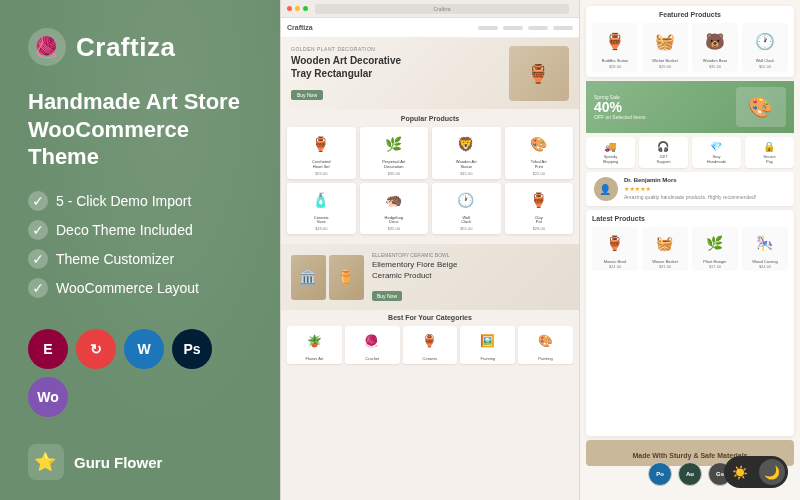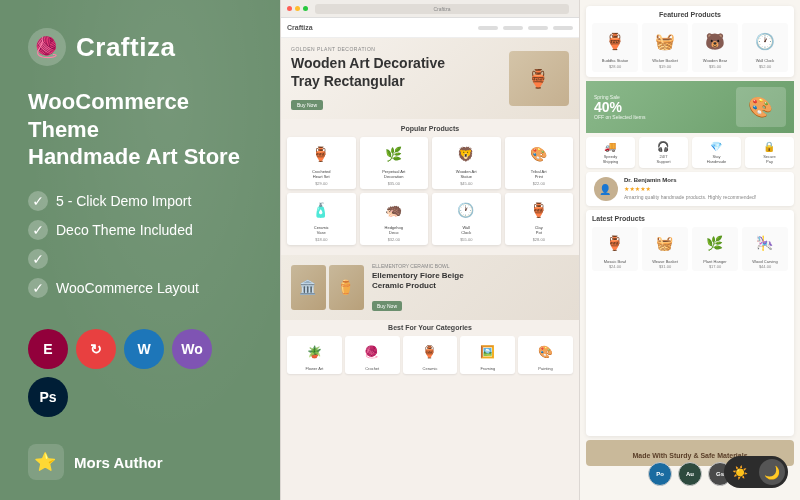--- a/index.html
+++ b/index.html
@@ -241,21 +241,21 @@
 
     .hero-subtitle-sm {
       font-size: 5px;
       color: #888;
       text-transform: uppercase;
       letter-spacing: 0.5px;
       margin-bottom: 2px;
     }
 
     .hero-title-sm {
-      font-size: 14px;
+      font-size: 10px;
       font-weight: 700;
       color: #333;
       line-height: 1.3;
       margin-bottom: 3px;
     }
 
     .hero-btn-sm {
       background: #6b8f6e;
       color: #fff;
       font-size: 5px;
@@ -361,21 +361,21 @@
     }
 
     .promo-subtitle-sm {
       font-size: 5px;
       color: #888;
       margin-bottom: 2px;
     }
 
     .promo-title-sm {
       font-size: 8px;
-      font-weight: 700;
+      font-weight: 400;
       color: #333;
       line-height: 1.3;
       margin-bottom: 3px;
     }
 
     .promo-btn-sm {
       background: #6b8f6e;
       color: #fff;
       font-size: 5px;
       padding: 2px 5px;
@@ -737,55 +737,56 @@
 
   <div class="left-panel">
     <div class="logo-area">
       <div class="logo-icon">
         <span>🧶</span>
       </div>
       <span class="logo-text">Craftiza</span>
     </div>
 
     <div class="tagline">
+      <div>Handmade Art Store</div>
       <div>WooCommerce Theme</div>
-      <div>Handmade Art Store</div>
     </div>
 
     <ul class="features-list">
       <li>
         <span class="check-icon">✓</span>
         <span>5 - Click Demo Import</span>
       </li>
       <li>
         <span class="check-icon">✓</span>
         <span>Deco Theme Included</span>
       </li>
       <li>
         <span class="check-icon">✓</span>
+        <span>Theme Customizer</span>
       </li>
       <li>
         <span class="check-icon">✓</span>
         <span>WooCommerce Layout</span>
       </li>
     </ul>
 
     <div class="tech-badges">
       <div class="badge badge-elementor">E</div>
       <div class="badge badge-update">↻</div>
       <div class="badge badge-wp">W</div>
+      <div class="badge badge-ps">Ps</div>
       <div class="badge badge-woo">Wo</div>
-      <div class="badge badge-ps">Ps</div>
     </div>
 
     <div class="author-area">
       <div class="author-icon">
         <span>⭐</span>
       </div>
-      <span class="author-text">Mors Author</span>
+      <span class="author-text">Guru Flower</span>
     </div>
   </div>
 
   <div class="center-panel">
     <div class="theme-preview">
 
       <div class="mini-browser-bar">
         <div class="dot dot-red"></div>
         <div class="dot dot-yellow"></div>
         <div class="dot dot-green"></div>

